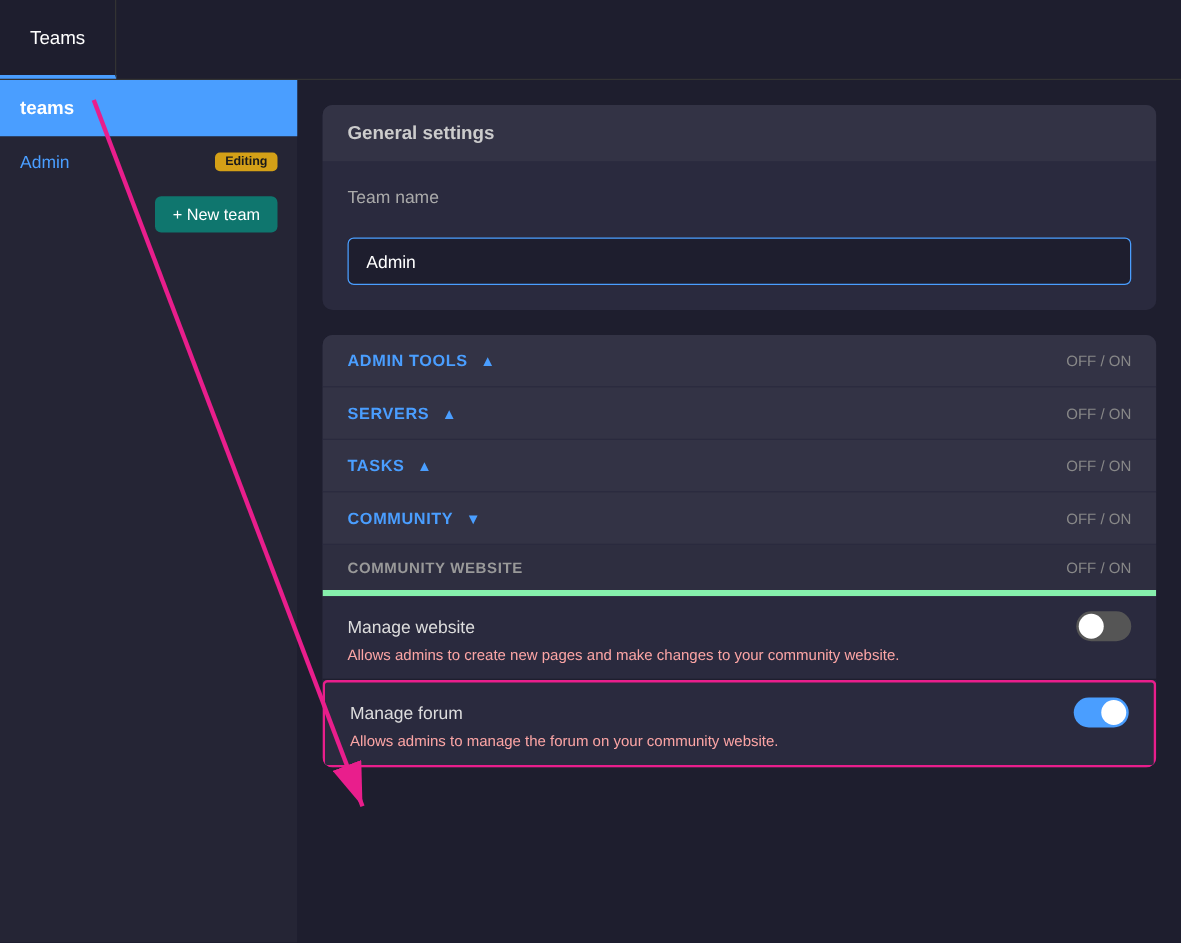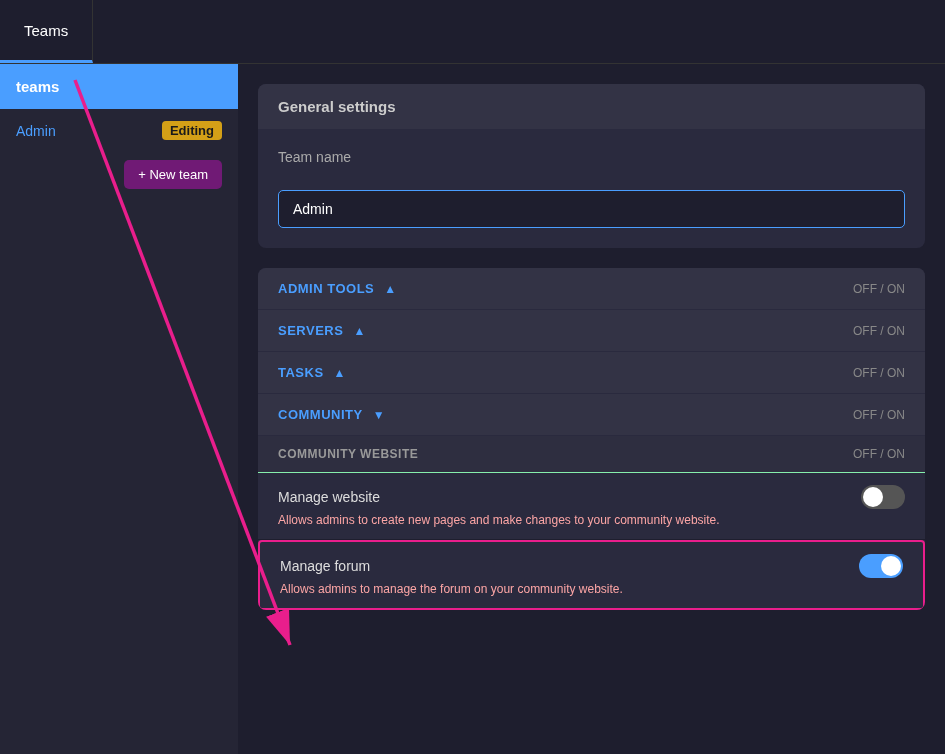--- a/index.html
+++ b/index.html
@@ -64,32 +64,32 @@
     }
     .sidebar-team-name {
       color: #4a9eff;
       font-size: 14px;
       font-weight: 500;
       cursor: pointer;
     }
     .editing-badge {
       background: #d4a017;
       color: #1a1a1a;
-      font-size: 13px;
+      font-size: 10px;
       font-weight: 700;
       padding: 2px 8px;
       border-radius: 4px;
     }
     .sidebar-new-team {
       display: flex;
       justify-content: flex-end;
       padding: 8px 16px 16px;
     }
     .new-team-btn {
-      background: #701a75;
+      background: #0f766e;
       color: #fff;
       border: none;
       padding: 7px 14px;
       border-radius: 5px;
       font-size: 13px;
       cursor: pointer;
     }
 
     
     .content {
@@ -180,21 +180,21 @@
       font-size: 12px;
     }
 
     
     .perm-subgroup-header {
       background: #2e2e40;
       display: flex;
       align-items: center;
       justify-content: space-between;
       padding: 11px 20px;
-      border-bottom: 1px solid #86efac;
+      border-bottom: 5px solid #86efac;
     }
     .perm-subgroup-label {
       font-size: 12px;
       font-weight: 700;
       color: #999;
       letter-spacing: 0.5px;
     }
 
     
     .perm-item {

